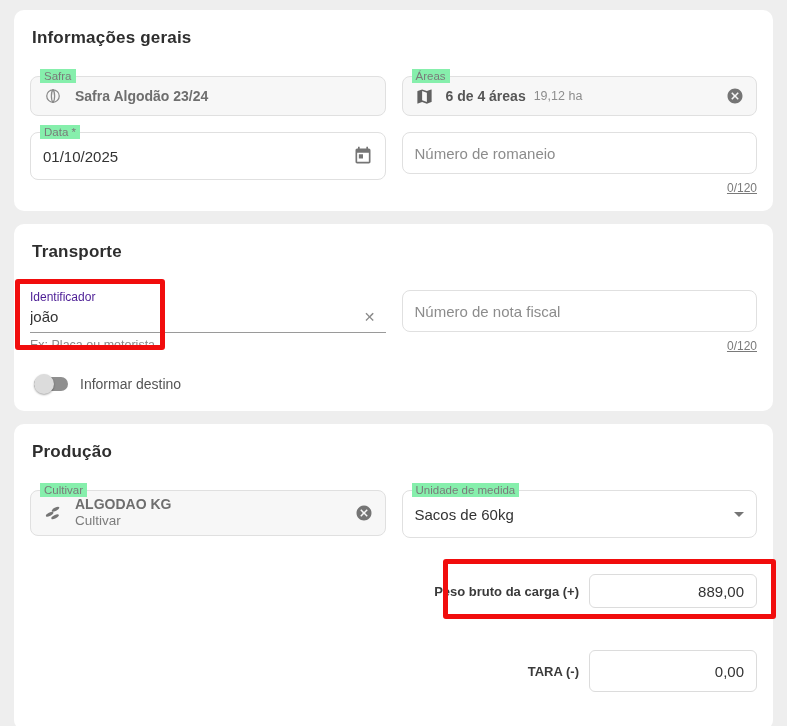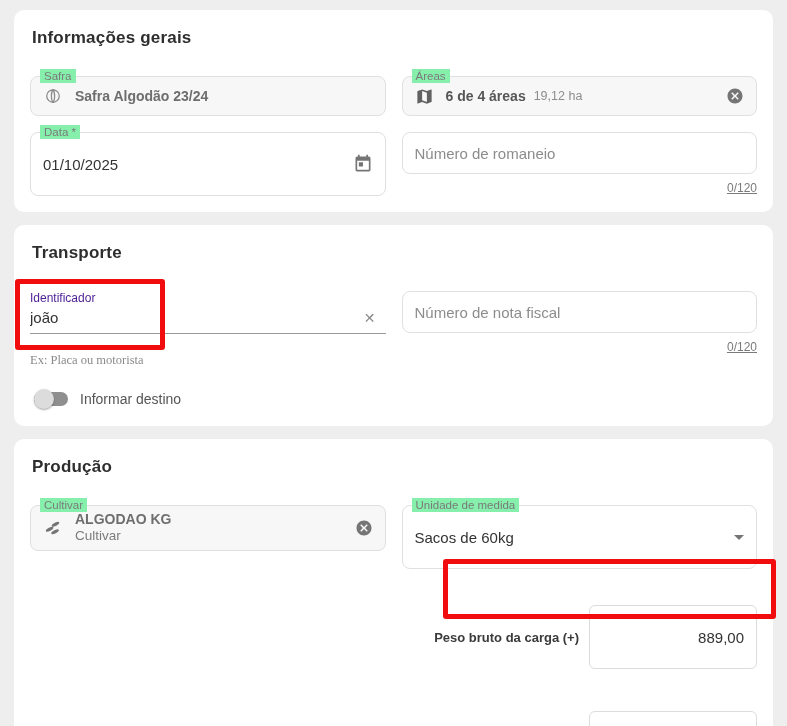--- a/index.html
+++ b/index.html
@@ -31,21 +31,21 @@
     background:#fff; display:flex; align-items:center; padding:0 12px;
     width:100%;
   }
   .outlined.filled { background:#f7f7f7; }
   .float-label {
     position:absolute; top:-8px; left:9px; background:#86efac;
     padding:0 4px; font-size:11.5px; color:#7a7a7a; line-height:14px;
     white-space:nowrap;
   }
   .h38 { height:40px; }
-  .h46 { height:64px; }
+  .h46 { height:48px; }
   .field-icon { flex:0 0 auto; margin-right:12px; display:flex; align-items:center; }
   .field-text-strong { font-size:14px; font-weight:700; color:#565656; }
   .field-text-value  { font-size:15px; color:#333; }
   .field-text-entity { font-size:14px; font-weight:600; color:#6e6e6e; }
   .detail-text { font-size:12.5px; color:#8d8d8d; margin-left:8px; }
   .spacer { flex:1; }
   .two-line { display:flex; flex-direction:column; line-height:1.25; }
   .two-line .sub { font-size:13.5px; color:#7c7c7c; font-weight:400; }
 
   input.box-input {
@@ -61,21 +61,21 @@
   .ul-label { font-size:12px; color:#4c1d95; line-height:15px; }
   .ul-value-row {
     display:flex; align-items:center; border-bottom:1px solid #9a9a9a;
     padding:3px 0 7px 0;
   }
   .ul-input {
     border:none; outline:none; background:transparent; flex:1;
     font-family:"Liberation Sans",sans-serif; font-size:15px; color:#333; padding:0;
   }
   .clear-x { font-size:14px; color:#8a8a8a; padding:0 10px; cursor:pointer; }
-  .helper { font-size:12.5px; color:#8a8a8a; margin-top:19px;font-family:Liberation Serif, serif; }
+  .helper { font-size:12.5px; color:#8a8a8a; margin-top:5px; }
 
   
   .toggle-row { display:flex; align-items:center; margin-top:20px; height:22px; }
   .switch { position:relative; width:34px; height:20px; margin-left:4px; cursor:pointer; }
   .switch .track {
     position:absolute; left:0; top:3px; width:34px; height:14px;
     border-radius:7px; background:#8f8f8f;
   }
   .switch .thumb {
     position:absolute; left:0; top:0; width:20px; height:20px;
@@ -90,21 +90,21 @@
     border-right:5px solid transparent; border-top:5px solid #757575;
     margin-left:auto;
   }
 
   
   .num-row {
     display:flex; justify-content:flex-end; align-items:center; margin-top:36px;
   }
   .num-label { font-size:13px; font-weight:600; color:#3a3a3a; margin-right:10px; }
   input.num-input {
-    width:168px; height:64px; border:1px solid #dcdcdc; border-radius:6px;
+    width:168px; height:34px; border:1px solid #dcdcdc; border-radius:6px;
     text-align:right; padding:0 12px; font-family:"Liberation Sans",sans-serif;
     font-size:15px; color:#333; outline:none; background:#fff;
   }
   .num-row.small input.num-input { height:42px; }
   .num-row.small { margin-top:42px; }
 
   
   .annotation {
     position:absolute; border:5px solid #f10d0d; border-radius:3px;
     pointer-events:none; z-index:10;

